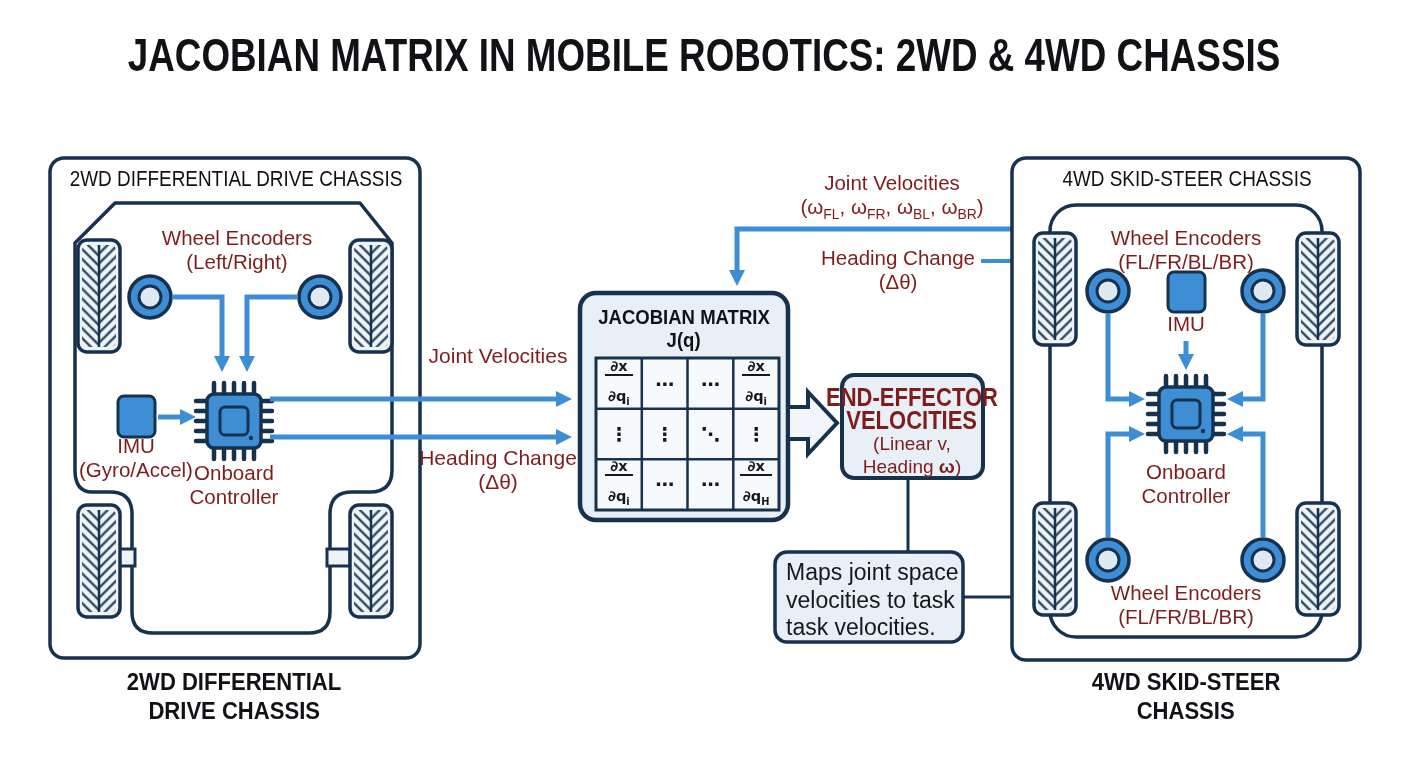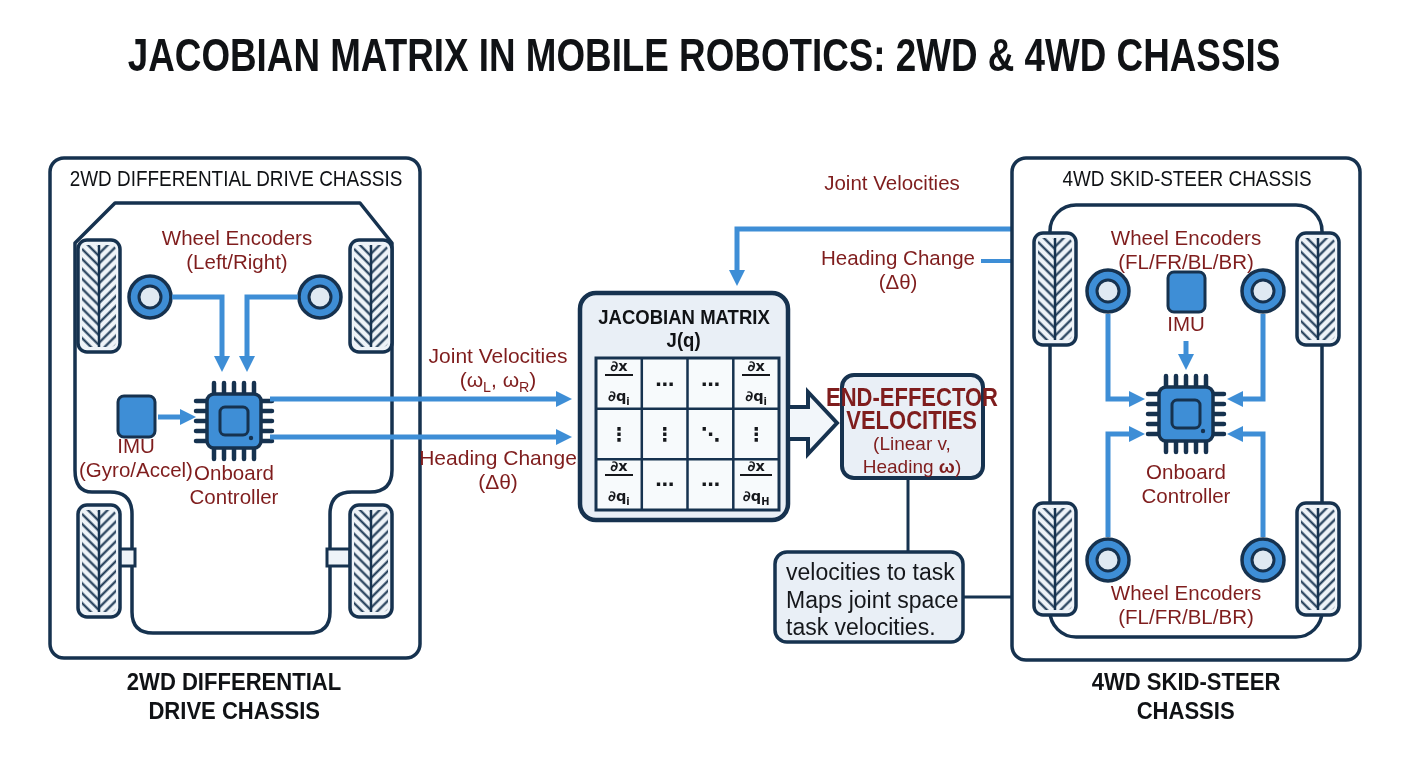--- a/index.html
+++ b/index.html
@@ -142,21 +142,20 @@
   <div>Controller</div>
 </div>
 
 <div class="t caption" style="left:234px;top:668px">
   <div><span class="cond">2WD DIFFERENTIAL</span></div>
   <div><span class="cond">DRIVE CHASSIS</span></div>
 </div>
 
 <div class="t" style="left:498px;top:344px;font-size:21px">
   <div>Joint Velocities</div>
-  <div><span>(ω</span><sub>L</sub><span>, ω</span><sub>R</sub><span>)</span></div>
 </div>
 
 <div class="t" style="left:498px;top:446px;font-size:21px">
   <div>Heading Change</div>
   <div>(Δθ)</div>
 </div>
 
 <div class="t jmtitle" style="left:684px;top:306px">
   <div><span class="cond">JACOBIAN MATRIX</span></div>
   <div><span class="cond">J(q)</span></div>
@@ -200,27 +199,28 @@
 </div>
 
 <div class="t" style="left:912px;top:386px">
   <div class="eel-b"><span class="cond">END-EFFECTOR</span></div>
   <div class="eel-b"><span class="cond">VELOCITIES</span></div>
   <div class="eel-r">(Linear v,</div>
   <div class="eel-r"><span>Heading </span><b>ω</b><span>)</span></div>
 </div>
 
 <div class="note">
+  <div>Maps joint space</div>
   <div>velocities to task</div>
-  <div>Maps joint space</div>
   <div>task velocities.</div>
 </div>
 
 <div class="t" style="left:892px;top:171px">
   <div>Joint Velocities</div>
+  <div><span>(ω</span><sub>FL</sub><span>, ω</span><sub>FR</sub><span>, ω</span><sub>BL</sub><span>, ω</span><sub>BR</sub><span>)</span></div>
 </div>
 
 <div class="t" style="left:898px;top:246px">
   <div>Heading Change</div>
   <div>(Δθ)</div>
 </div>
 
 <div class="t panelhdr" style="left:1187px;top:167px"><span class="cond">4WD SKID-STEER CHASSIS</span></div>
 
 <div class="t" style="left:1186px;top:226px">

